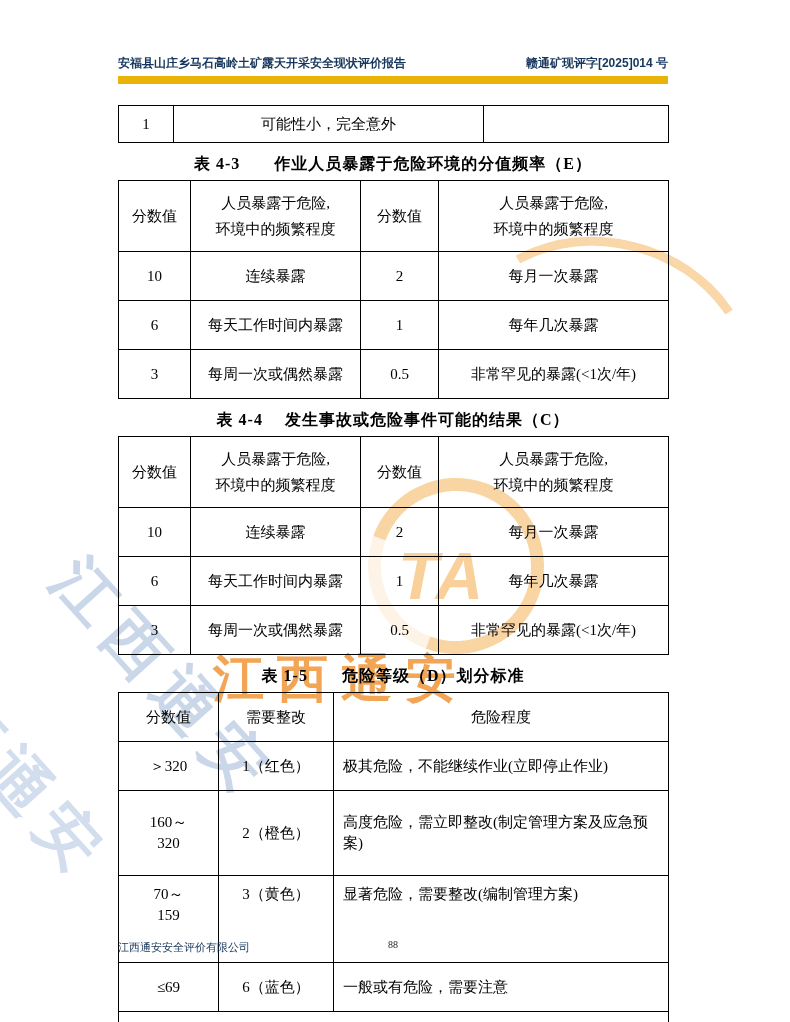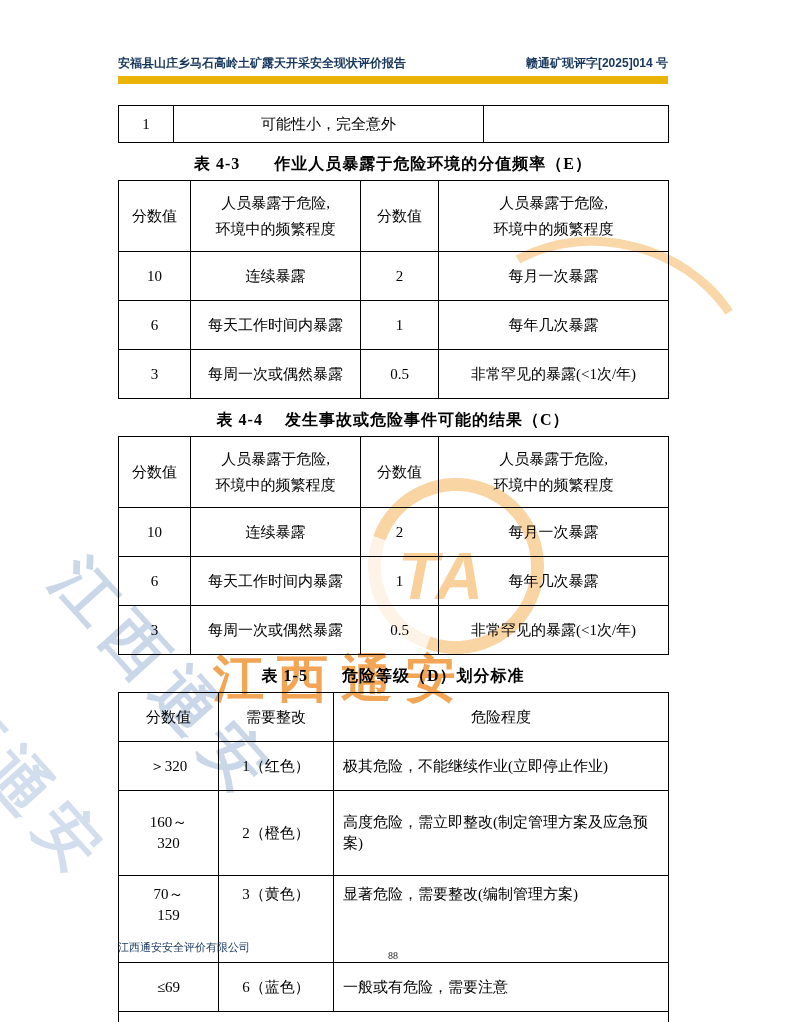--- a/index.html
+++ b/index.html
@@ -42,21 +42,21 @@
   .t-grade td{height:36px;}
   .t-grade td.left{text-align:left;padding-left:9px;padding-right:8px;}
   .t-grade tr.tall td{height:72px;}
   .t-grade tr.tall-top td{height:72px;vertical-align:top;padding-top:8px;}
   .t-grade td.note{text-align:left;padding:8px 8px;line-height:25px;height:auto;font-size:15px;}
 
   .doc-footer{position:absolute;left:118px;width:550px;top:937px;z-index:2;
               font-family:"Liberation Sans","DejaVu Sans",sans-serif;}
   .company{font-size:11px;font-weight:normal;color:#17365d;}
   .pagenum{position:absolute;left:50%;transform:translateX(-50%);top:2px;font-size:10px;color:#222;
-           font-family:"Liberation Serif","DejaVu Serif",serif;margin-top:11px;}
+           font-family:"Liberation Serif","DejaVu Serif",serif;}
 </style>
 </head>
 <body>
 
 <div class="page">
 
   <div class="watermark">
     <div class="wm-arc"></div>
     <div class="wm-ring"></div>
     <div class="wm-letters">TA</div>

